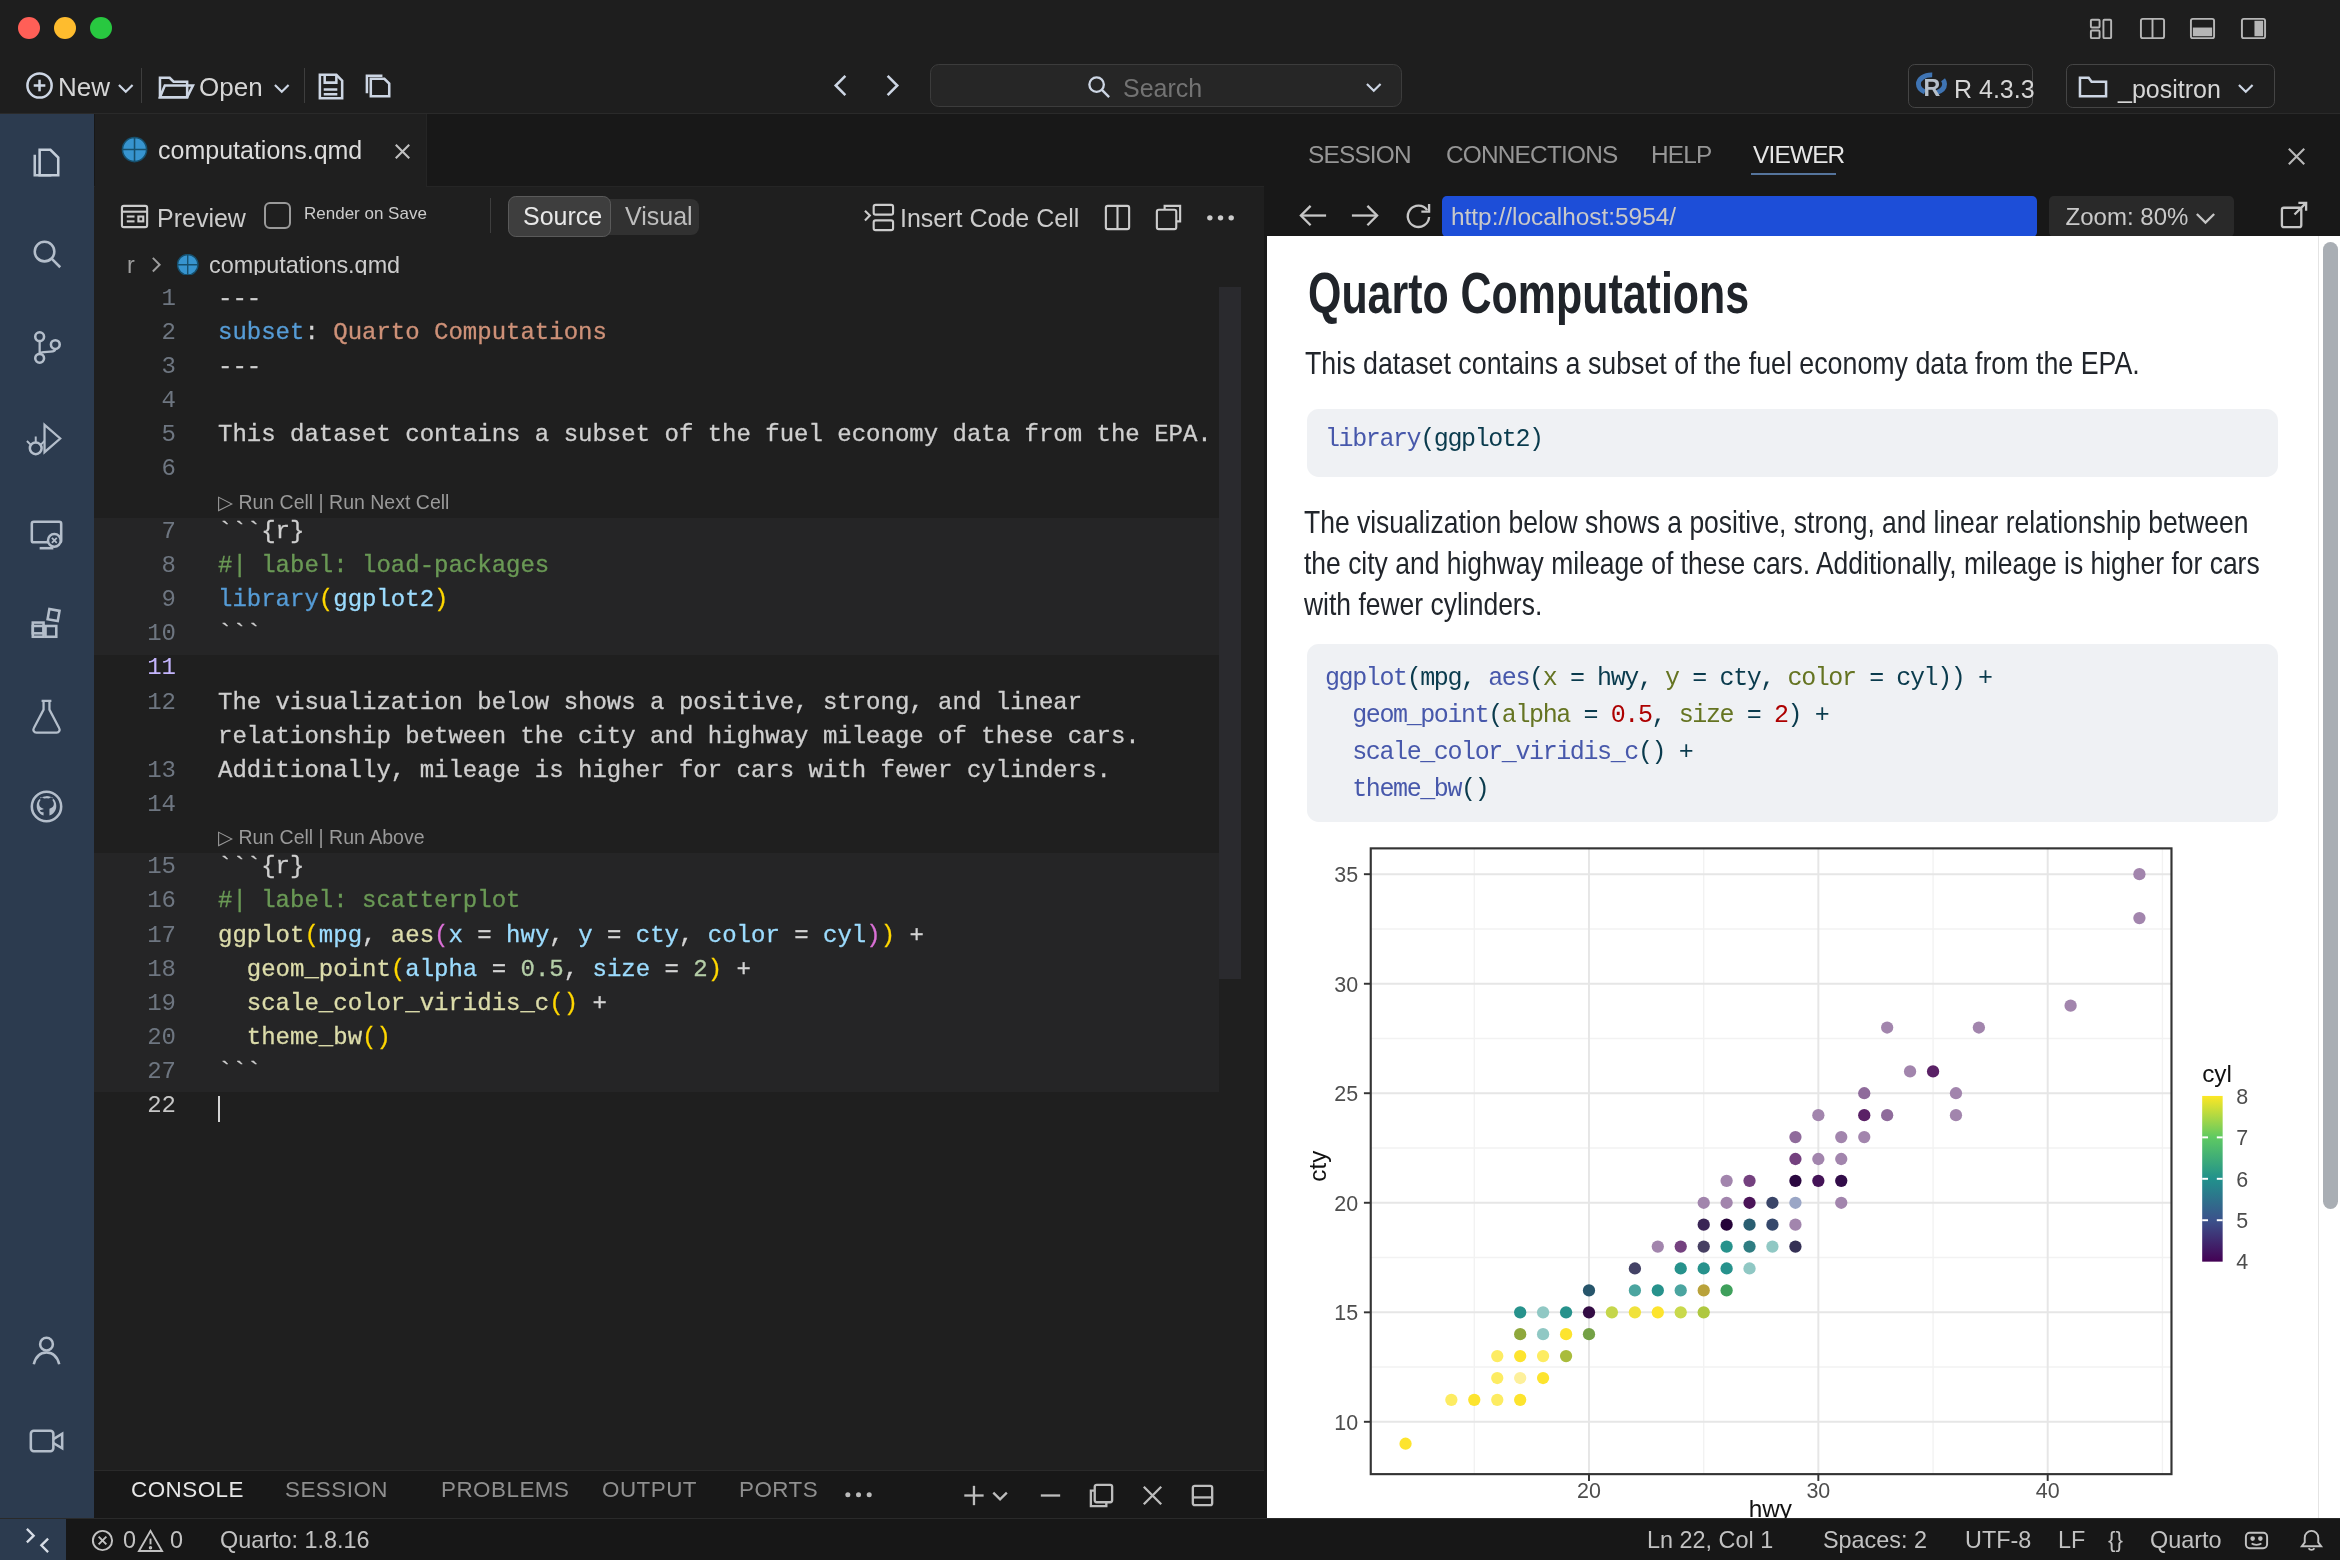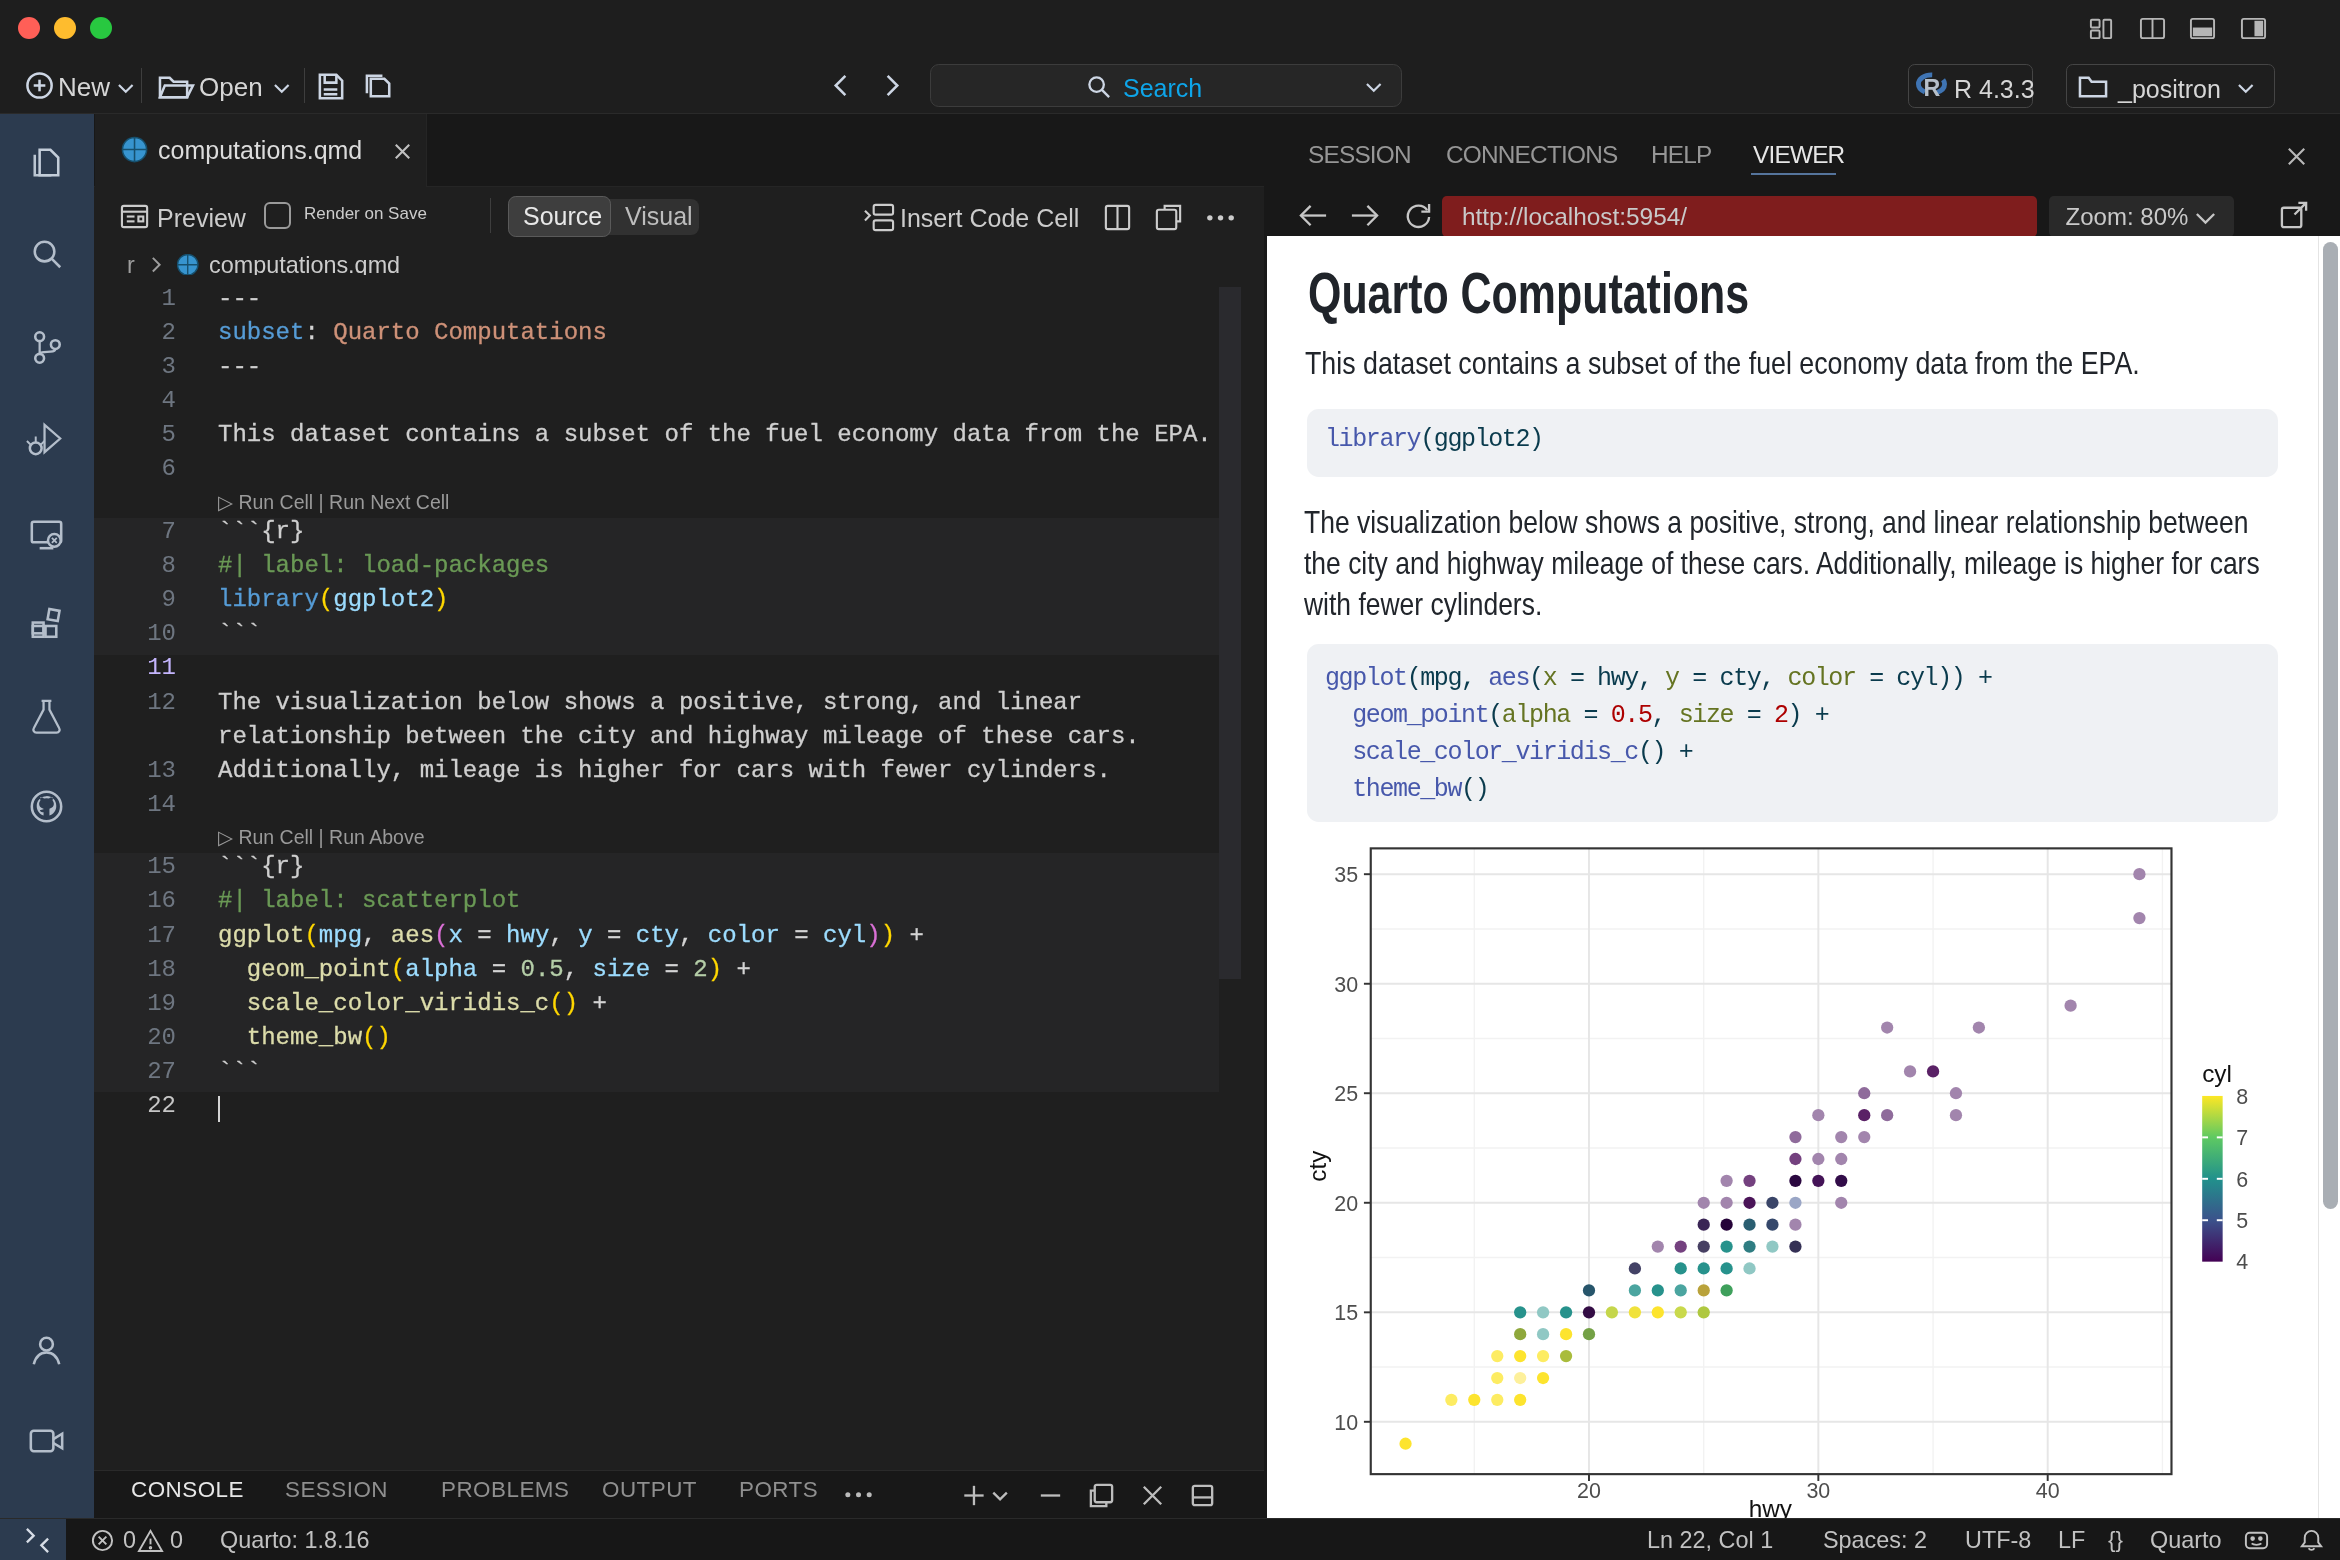--- a/index.html
+++ b/index.html
@@ -71,21 +71,21 @@
       <path d="M19 5 L9 15 L19 25" class="icon"></path>
     </svg>
     <svg class="abs" style="left:877px;top:71px" width="29" height="29" viewBox="0 0 30 30">
       <path d="M11 5 L21 15 L11 25" class="icon"></path>
     </svg>
     <div class="abs" style="left:930px;top:64px;width:472px;height:43px;background:#262626;border:1px solid #3c3c3c;border-radius:8.8px"></div>
     <svg class="abs" style="left:1086px;top:74px" width="27" height="27" viewBox="0 0 28 28">
       <circle cx="11" cy="11" r="7.5" class="icon" style="stroke-width:2.4"></circle>
       <line x1="16.5" y1="16.5" x2="24" y2="24" class="icon" style="stroke-width:2.4"></line>
     </svg>
-    <div class="abs" style="left:1123px;top:74px;font-size:25px;color:#0ea5e9">Search</div>
+    <div class="abs" style="left:1123px;top:74px;font-size:25px;color:#737373">Search</div>
     <svg class="abs" style="left:1363px;top:80px" width="21.5" height="15.6" viewBox="0 0 22 16">
       <path d="M4 4 L11 11 L18 4" class="icon" style="stroke-width:2.2"></path>
     </svg>
     <div class="abs" style="left:1908px;top:64px;width:125px;height:44px;border:1px solid #454545;border-radius:6.8px"></div>
     <svg class="abs" style="left:1916px;top:71px" width="31" height="31" viewBox="0 0 32 32">
       <ellipse cx="16" cy="13.5" rx="13.5" ry="9.5" fill="none" stroke="#3f74b3" stroke-width="5" stroke-dasharray="30 12.5" stroke-dashoffset="-25"></ellipse>
       <text x="16.5" y="26" text-anchor="middle" font-size="24" font-weight="bold" fill="#b6bfc9" font-family="Liberation Sans">R</text>
     </svg>
     <div class="abs" style="left:1954px;top:75px;font-size:25px;color:#d6d6d6">R 4.3.3</div>
     <div class="abs" style="left:2066px;top:64px;width:209px;height:44px;border:1px solid #454545;border-radius:6.8px"></div>
@@ -385,21 +385,21 @@
         <line x1="5" y1="15" x2="31" y2="15"></line>
         <path d="M21 5 L31 15 L21 25"></path>
       </g>
     </svg>
     <svg class="abs" style="left:136px;top:86px" width="33" height="31" viewBox="0 0 34 32">
       <g stroke="#c6c6c6" stroke-width="2.4" fill="none">
         <path d="M28 10.5 a11 11 0 1 0 2 7"></path>
         <path d="M30 4 v8 h-8"></path>
       </g>
     </svg>
-    <div class="abs" style="left:178px;top:82px;width:595px;height:41px;background:#7f1d1d;border-radius:4.9px;line-height:41px;font-size:24.4px;color:#c9c9c9;padding-left:20px">http://localhost:5954/</div>
+    <div class="abs" style="left:178px;top:82px;width:595px;height:41px;background:#1d4ed8;border-radius:4.9px;line-height:41px;font-size:24.4px;color:#c9c9c9;padding-left:9px">http://localhost:5954/</div>
     <div class="abs" style="left:785px;top:82px;width:185px;height:41px;background:#292929;border-radius:4.9px;line-height:41px;font-size:24px;color:#c9c9c9;padding-left:16.6px">Zoom: 80%</div>
     <svg class="abs" style="left:929px;top:95px" width="25" height="19.5" viewBox="0 0 26 20">
       <path d="M4 5 L13 14 L22 5" stroke="#c6c6c6" stroke-width="2.4" fill="none"></path>
     </svg>
     <svg class="abs" style="left:1014px;top:86px" width="33" height="31" viewBox="0 0 34 32">
       <g stroke="#c6c6c6" stroke-width="2.4" fill="none">
         <rect x="4" y="8" width="20" height="20" rx="2"></rect>
         <path d="M17 15 L29 3 M21 3 h8 v8"></path>
       </g>
     </svg>

